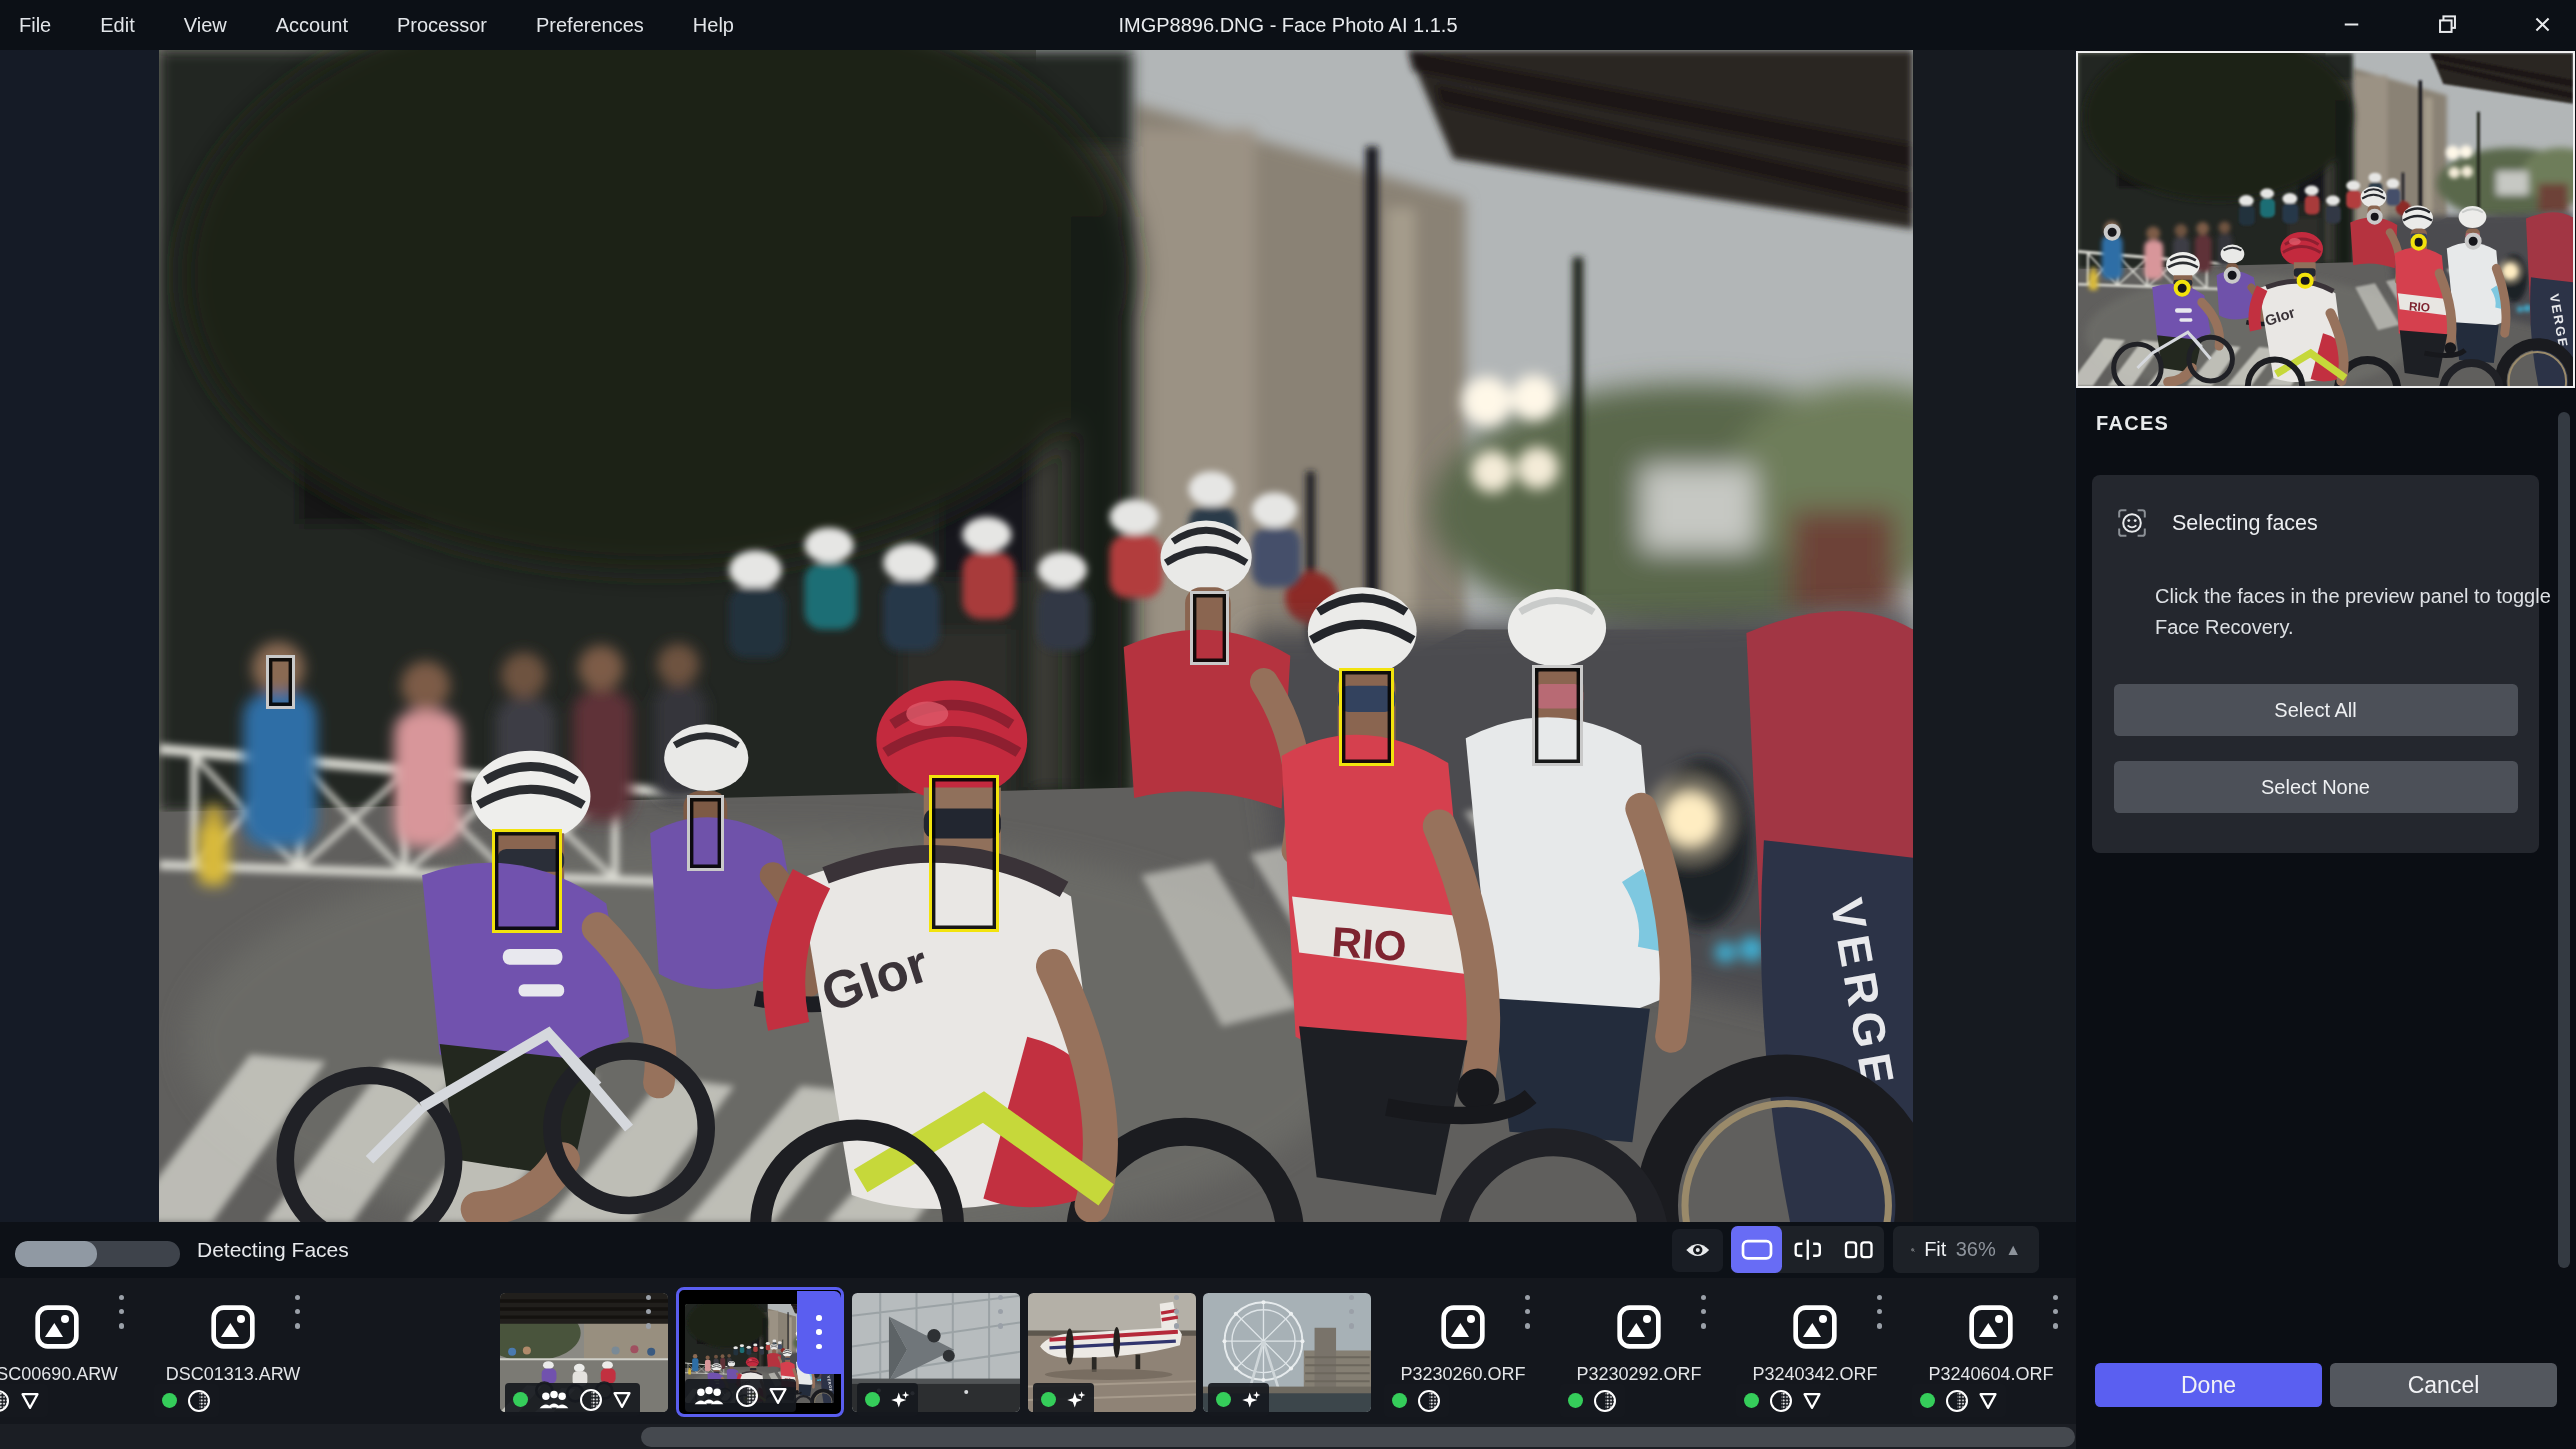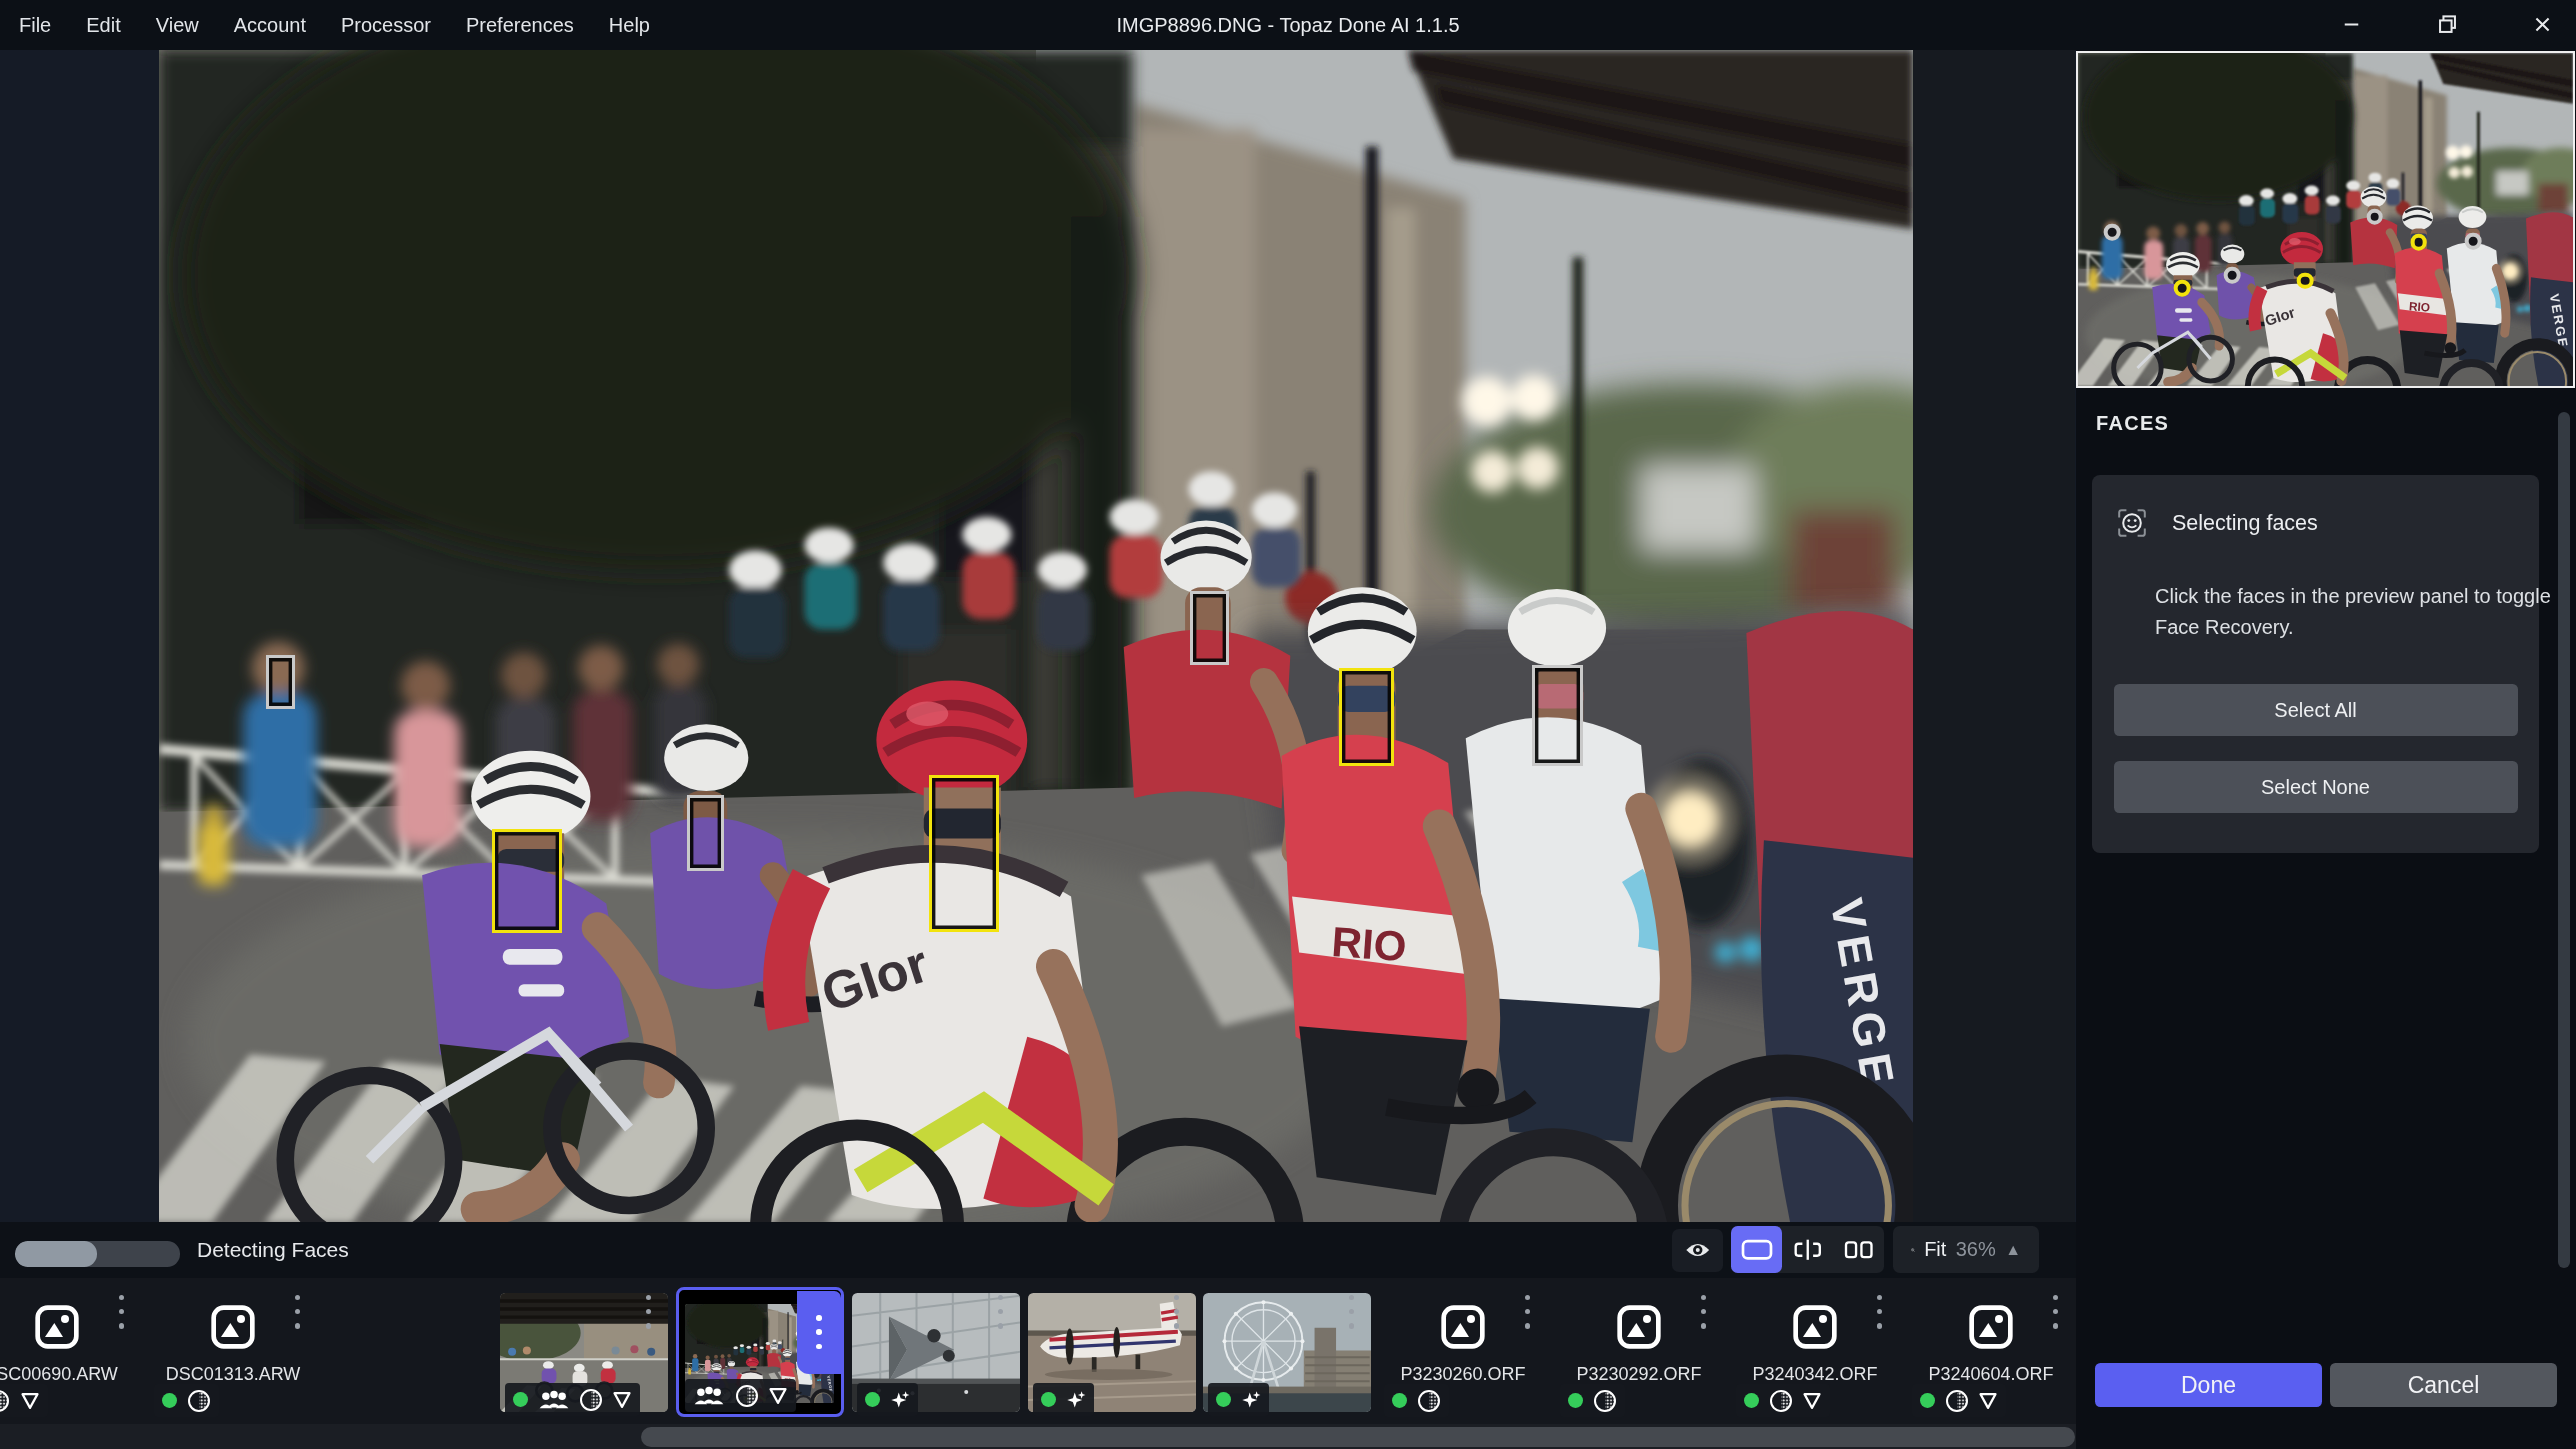--- a/index.html
+++ b/index.html
@@ -1,19 +1,19 @@
 <!DOCTYPE html>
 <html style="font-size:10.7px"><head>
 <meta charset="utf-8">
 <style>
   html,body{margin:0;padding:0;background:#0c1016;width:2576px;height:1449px;overflow:hidden;
     font-family:"Liberation Sans","DejaVu Sans",sans-serif;-webkit-font-smoothing:antialiased;}
   
   #titlebar{position:absolute;left:0;top:0;width:2576px;height:50px;background:#0c1016;border-bottom:0.7px solid #1b2028;}
-  #menu{position:absolute;left:19px;top:0;height:50px;display:flex;align-items:center;gap:35px;}
+  #menu{position:absolute;left:19px;top:0;height:50px;display:flex;align-items:center;gap:49px;}
   #menu span{font-size:20px;color:#e2e5e9;cursor:default;}
   #win-title{position:absolute;left:872px;width:832px;top:0;height:50px;display:flex;align-items:center;justify-content:center;
     font-size:20px;color:#e9ebee;}
   .winbtn{position:absolute;top:5.4px;width:40px;height:39px;display:flex;align-items:center;justify-content:center;}
   .winbtn svg{stroke:#e8eaec;stroke-width:3;fill:none;}
   
   #canvas-col{position:absolute;left:0;top:50px;width:2076px;height:1173px;background:#151b26;}
   #photo{position:absolute;left:159px;top:0;width:1754px;height:1173px;background:#3a3a38;overflow:hidden;}
   #canvas-col .rgap{position:absolute;left:1913px;top:0;width:162px;height:1173px;background:#161a20;}
   .facebox{position:absolute;box-sizing:border-box;border:3.4px solid #c9c9c9;box-shadow:inset 0 0 0 3.4px rgba(5,5,5,.92);}
@@ -425,21 +425,21 @@
 <div id="titlebar">
   <div id="menu">
     <span>File</span>
     <span>Edit</span>
     <span>View</span>
     <span>Account</span>
     <span>Processor</span>
     <span>Preferences</span>
     <span>Help</span>
   </div>
-  <div id="win-title">IMGP8896.DNG - Topaz Done AI 1.1.5</div>
+  <div id="win-title">IMGP8896.DNG - Face Photo AI 1.1.5</div>
   <div class="winbtn" style="left:2331px">
     <svg width="23" height="23" viewBox="0 0 34 34">
         <path d="M7,17 L27,17"></path>
       </svg>
   </div>
   <div class="winbtn" style="left:2427px">
     <svg width="23" height="23" viewBox="0 0 34 34">
         <rect x="11" y="5" width="17" height="17"></rect>
         <rect x="6" y="11" width="17" height="17" fill="#0c1016"></rect>
       </svg>

